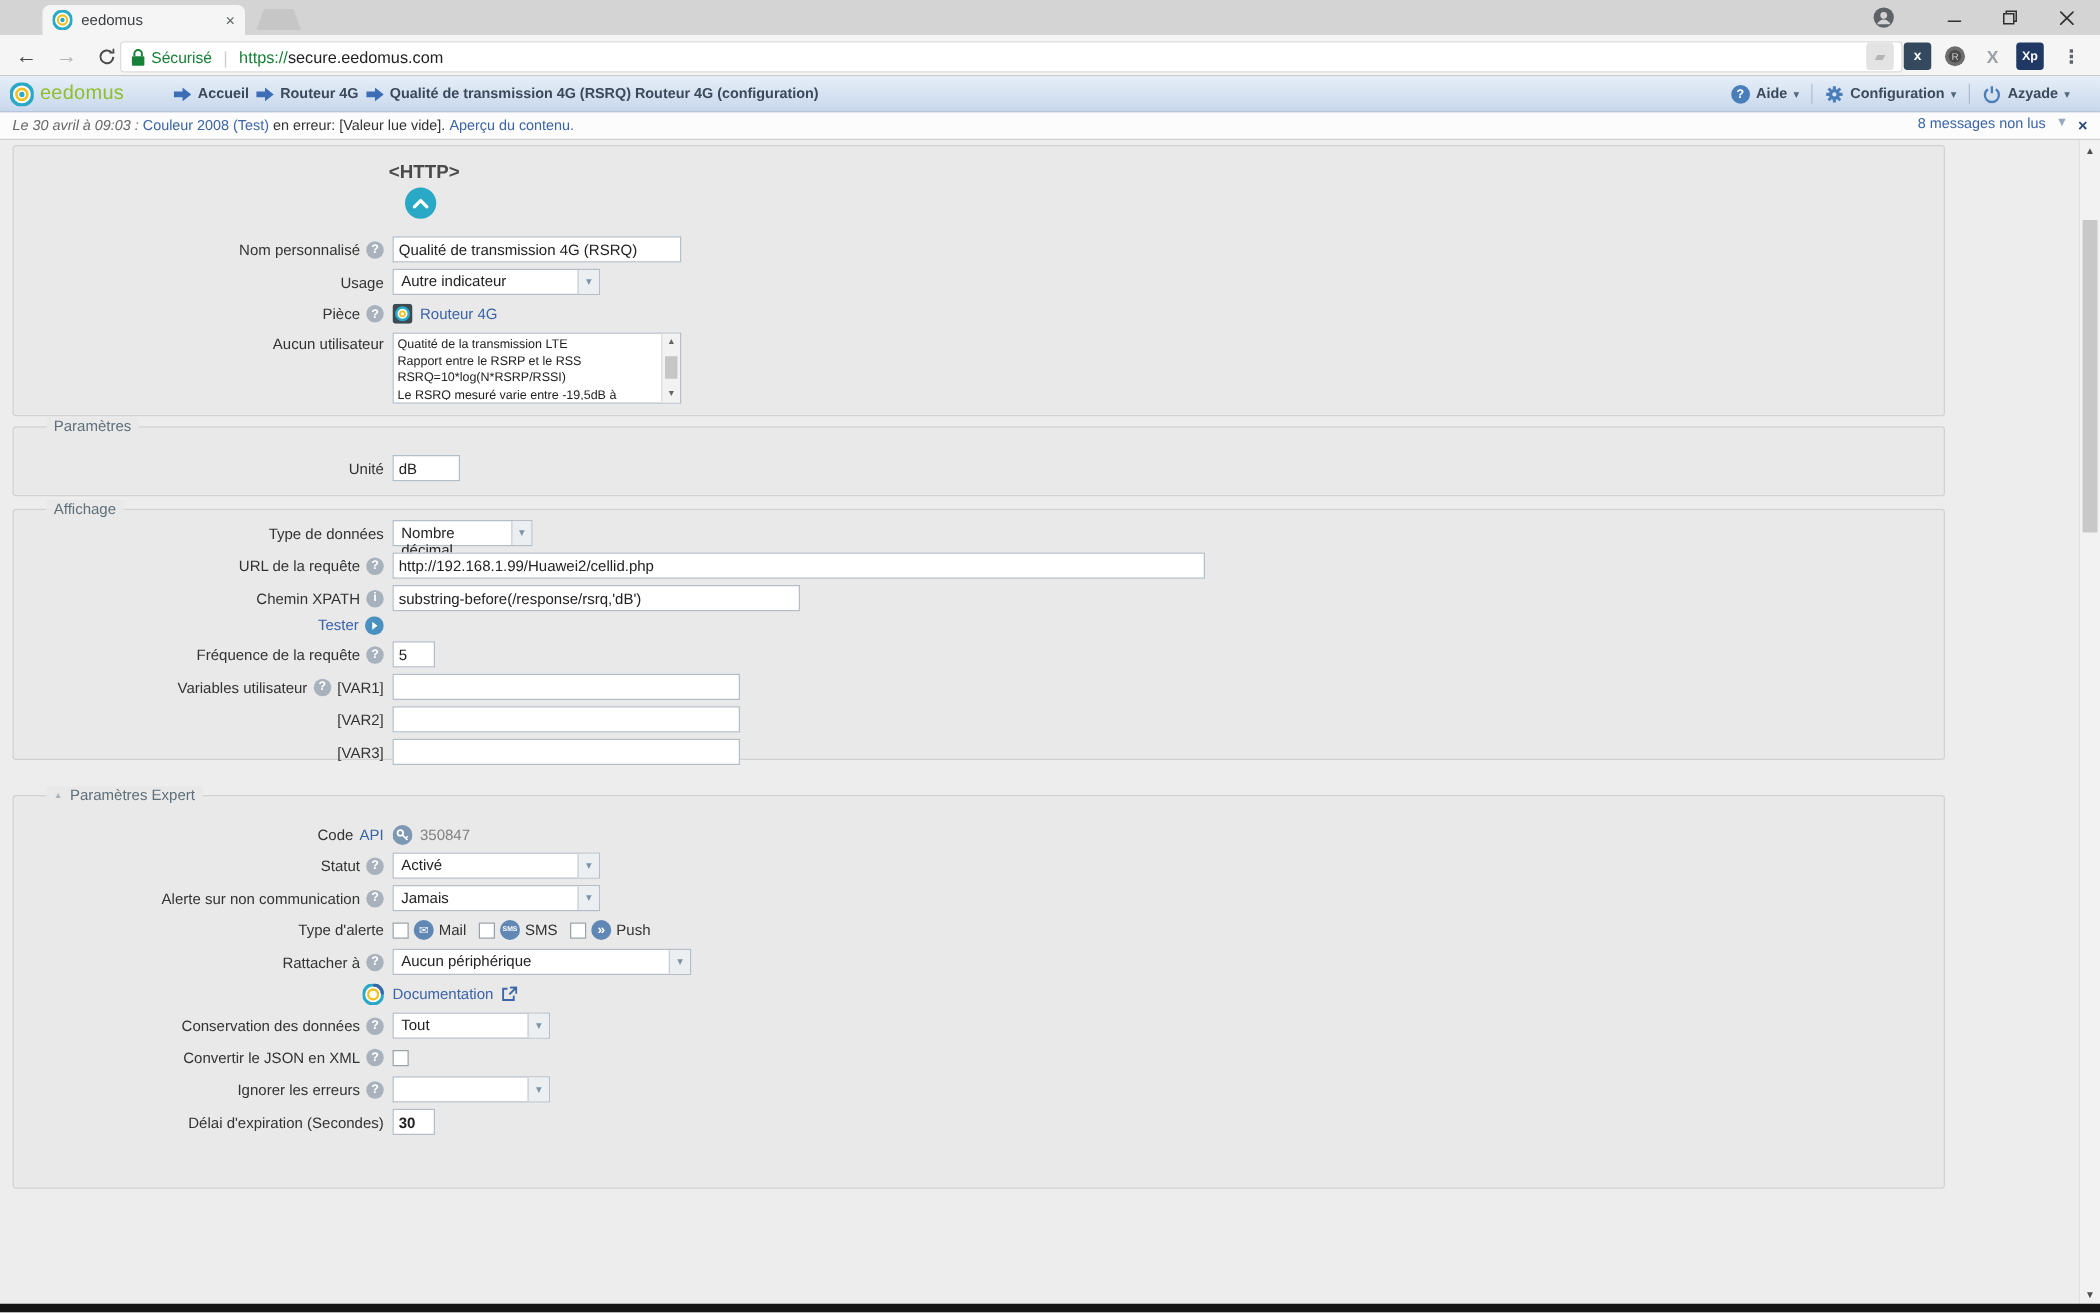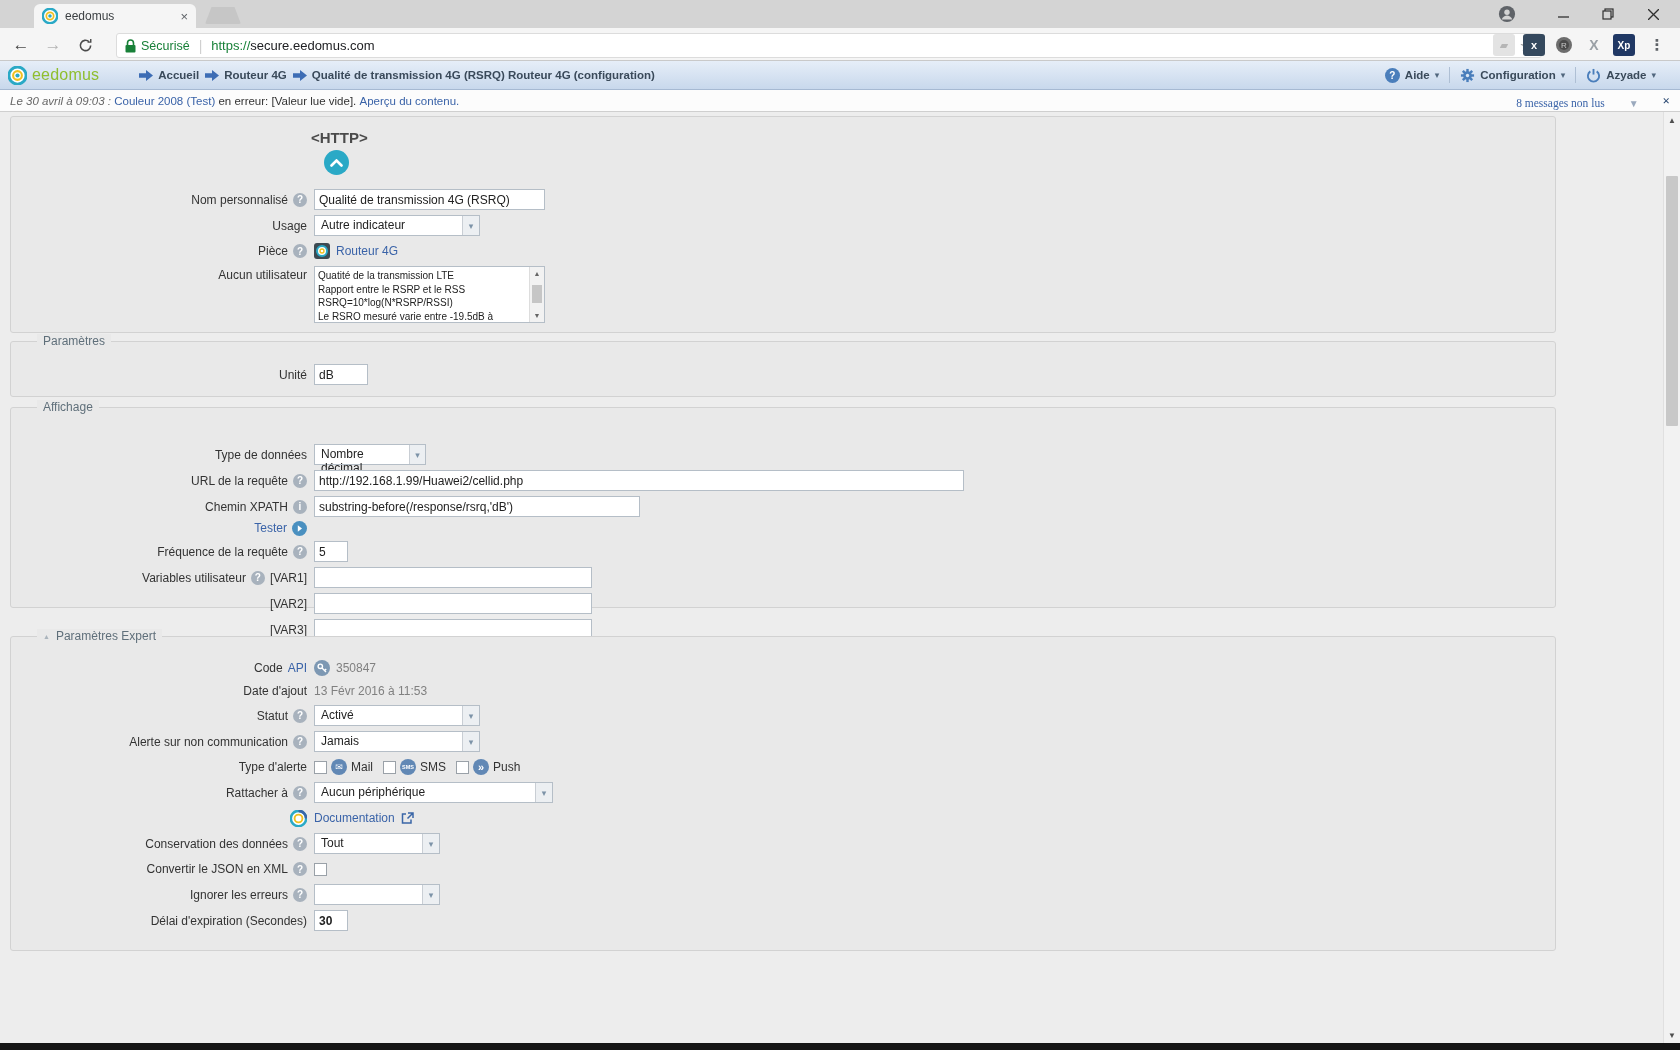--- a/index.html
+++ b/index.html
@@ -8,21 +8,21 @@
 
   
   .titlebar { position:absolute; left:0; top:0; width:1680px; height:28px; background:#d4d4d4; }
   .tab { position:absolute; left:34px; top:4px; width:162px; height:24px; background:#f5f5f5; border-radius:6px 6px 0 0; display:flex; align-items:center; padding:0 8px; }
   .tab .ttl { font-size:12px; color:#3c4043; margin-left:7px; flex:1; }
   .tab .x { color:#5f6368; font-size:13px; cursor:pointer; }
   .newtab { position:absolute; left:205px; top:7px; width:36px; height:17px; background:#c6c6c6; clip-path:polygon(18% 0,82% 0,100% 100%,0 100%); border-radius:2px; }
   .winbtn { position:absolute; top:0; width:44px; height:28px; display:flex; align-items:center; justify-content:center; }
   .toolbar { position:absolute; left:0; top:28px; width:1680px; height:33px; background:#f5f5f5; border-bottom:1px solid #c9c9c9; }
   .navbtn { position:absolute; top:4px; width:26px; height:26px; display:flex; align-items:center; justify-content:center; font-size:17px; }
-  .omnibox { position:absolute; left:116px; top:5px; width:1426px; height:25px; background:#fff; border:1px solid #dcdcdc; border-radius:3px; display:flex; align-items:center; padding:4px 8px; }
+  .omnibox { position:absolute; left:96px; top:5px; width:1426px; height:25px; background:#fff; border:1px solid #dcdcdc; border-radius:3px; display:flex; align-items:center; padding:4px 8px; }
   .secchip { display:flex; align-items:center; gap:5px; color:#188038; font-size:12.5px; }
   .omnisep { color:#d0d0d0; margin:0 9px; font-size:14px; }
   .urltext { font-size:13px; color:#202124; }
   .urltext .scheme { color:#188038; }
   .star { margin-left:auto; color:#767676; font-size:15px; }
   .exticon { position:absolute; top:6px; width:22px; height:22px; display:flex; align-items:center; justify-content:center; border-radius:3px; font-size:11px; }
 
   
   .appheader { position:absolute; left:0; top:61px; width:1680px; height:29px; background:linear-gradient(#e6eef8,#c8d8ec); border-bottom:1px solid #a6b9d2; display:flex; align-items:center; }
   .brand { display:flex; align-items:center; gap:5px; margin-left:8px; }
@@ -33,21 +33,21 @@
   .hmenus { margin-left:auto; display:flex; align-items:center; margin-right:14px; }
   .hmenu { display:flex; align-items:center; gap:5px; font-weight:bold; font-size:11.5px; color:#3a4a5a; padding:0 10px; }
   .hsep { width:1px; height:16px; background:#aebfd4; }
   .carat { font-size:9px; color:#51677e; }
   .bluedot { width:15px; height:15px; border-radius:50%; background:#4a7ebb; color:#fff; font-size:10px; font-weight:bold; display:flex; align-items:center; justify-content:center; }
 
   
   .notifbar { position:absolute; left:0; top:90px; width:1680px; height:22px; background:#fcfcfc; border-bottom:1px solid #cfcfcf; display:flex; align-items:center; padding:0 10px; font-size:11.5px; }
   .notifbar .dt { font-style:italic; color:#666; }
   a.lnk { color:#3a63a8; text-decoration:none; }
-  .notif-right { margin-left:auto; display:flex; align-items:flex-end; gap:24px;font-family:Liberation Serif, serif; }
+  .notif-right { margin-left:auto; display:flex; align-items:flex-start; gap:8px; }
   .notif-carat { color:#9aa9bd; font-size:10px; }
   .notif-x { color:#2c4a73; font-size:13px; font-weight:bold; }
 
   
   .content { position:absolute; left:0; top:112px; width:1680px; height:931px; background:#ededed; }
   .panel { position:absolute; left:10px; width:1546px; background:#e9e9e9; border:1px solid #d2d2d2; border-radius:3px; }
   .legend { position:absolute; top:-8px; left:26px; background:#e9e9e9; padding:0 6px; font-weight:normal; font-size:12px; color:#5f6f7a; display:flex; align-items:center; gap:6px; }
   .legend .tri { font-size:7px; color:#aab4bc; }
   .row { display:flex; align-items:center; margin:0 0 5px 0; min-height:20px; }
   .lbl { width:296px; display:flex; justify-content:flex-end; align-items:center; gap:5px; color:#333; flex:none; }
@@ -64,21 +64,21 @@
   
   #panel1 { top:4px; height:217px; }
   .devtitle { font-size:15px; font-weight:bold; color:#4a4a4a; margin:12px 0 4px 300px; }
   .upbtn { width:25px; height:25px; border-radius:50%; background:#2aa9c6; margin-left:313px; display:flex; align-items:center; justify-content:center; margin-bottom:14px; }
   .notesbox { position:relative; width:231px; height:57px; background:#fff; border:1px solid #b5bec7; }
   .notestext { position:absolute; left:3px; top:2px; right:18px; bottom:2px; overflow:hidden; white-space:pre-line; line-height:13.5px; font-size:10px; color:#222; }
   .ta-scroll { position:absolute; right:0; top:0; width:15px; height:100%; background:#f2f2f2; border-left:1px solid #ddd; }
   .ta-arrow { height:13px; display:flex; align-items:center; justify-content:center; font-size:7px; color:#666; }
   .ta-thumb { position:absolute; left:2px; right:2px; top:18px; height:18px; background:#c6c6c6; }
   #panel2 { top:229px; height:56px; padding-top:22px; }
-  #panel3 { top:295px; height:201px; padding-top:36px; }
+  #panel3 { top:295px; height:201px; padding-top:8px; }
   #panel4 { top:524px; height:315px; padding-top:22px; }
 
   .vscroll { position:absolute; right:0; top:0; width:17px; height:931px; background:#f2f2f2; border-left:1px solid #e0e0e0; }
   .vs-arrow { height:16px; display:flex; align-items:center; justify-content:center; font-size:8px; color:#4f4f4f; }
   .vs-down { position:absolute; bottom:0; width:100%; }
   .vs-thumb { position:absolute; left:2px; right:2px; top:64px; height:250px; background:#c8c8c8; border-radius:1px; }
   .blackbar { position:absolute; left:0; top:1043px; width:1680px; height:7px; background:#151515; }
 
   svg { display:block; }
 </style>
@@ -415,28 +415,20 @@
         <span>
           <svg width="16" height="16" viewBox="0 0 16 16">
               <circle cx="8" cy="8" r="8" fill="#7d98b3"></circle>
               <circle cx="6.3" cy="6.3" r="2.2" fill="none" stroke="#fff" stroke-width="1.4"></circle>
               <path d="M8 8l4 4M10.6 10.6l1.6-1.6" stroke="#fff" stroke-width="1.4"></path>
             </svg>
         </span>
         <span class="muted">350847</span>
       </div>
     </div>
-    <div class="row" style="min-height:18px">
-      <div class="lbl">
-          <span>Date d'ajout</span>
-        </div>
-      <div class="ctl">
-          <span class="muted">13 Févr 2016 à 11:53</span>
-        </div>
-    </div>
     <div class="row">
       <div class="lbl">
           <span>Statut</span>
           <span class="help">?</span>
         </div>
       <div class="ctl">
         <div class="sel" style="width:166px">
             <span class="txt">Activé</span>
             <span class="arr">▾</span>
           </div>

